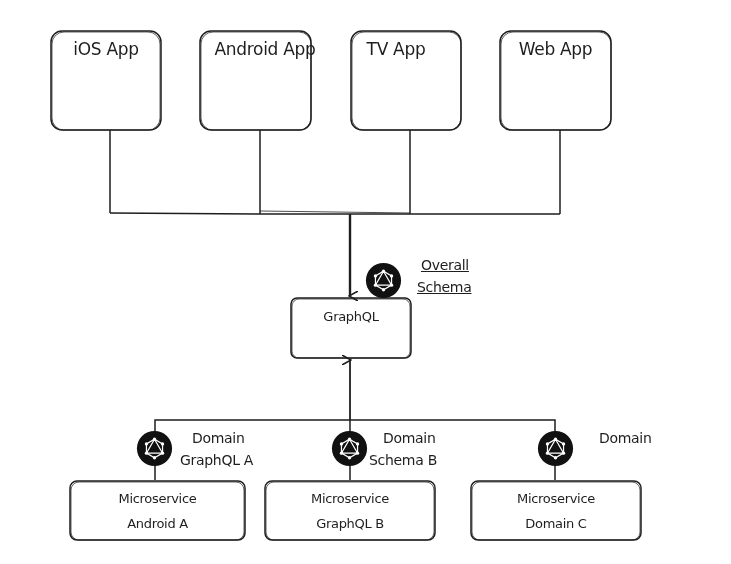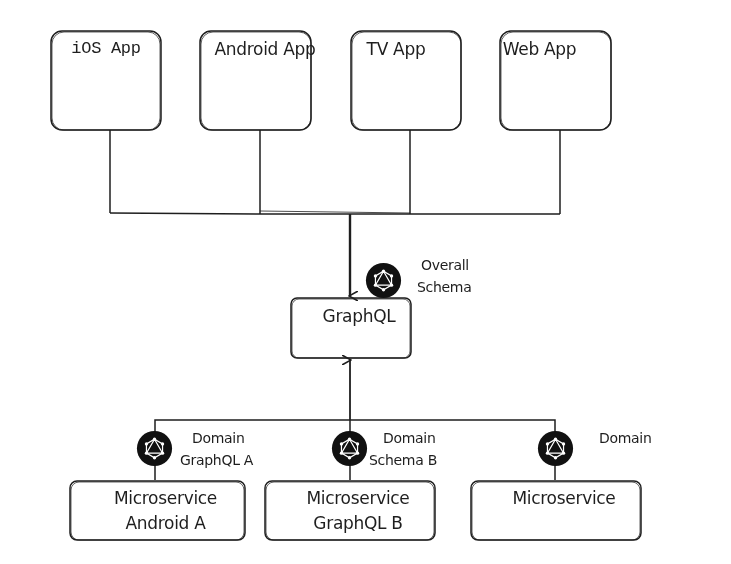--- a/index.html
+++ b/index.html
@@ -3,21 +3,21 @@
   <meta charset="utf-8">
   <style>
     html, body { margin: 0; padding: 0; background: #ffffff; }
     body { width: 731px; height: 564px; position: relative; overflow: hidden;
            font-family: "DejaVu Sans", sans-serif; color: #1e1e1e; }
     svg.canvas { position: absolute; left: 0; top: 0; }
     .lbl { position: absolute; text-align: center; font-size: 17px; line-height: 24px; color: #1e1e1e;
            font-family: "DejaVu Sans", sans-serif; letter-spacing: -0.3px; }
     .app-lbl { font-size: 17px; }
     .small { font-size: 14px; line-height: 22px; text-align: left; }
-    .box-lbl { font-size: 17px; line-height: 25px; padding-left: 8px; }
+    .box-lbl { font-size: 13px; line-height: 25px; }
   </style>
 </head>
 <body>
 
 <svg class="canvas" width="731" height="564" viewBox="0 0 731 564">
   <defs>
     <marker id="arrow" markerWidth="10" markerHeight="10" refX="5" refY="8" orient="auto" markerUnits="userSpaceOnUse">
       <path d="M0,0 L5,9 L10,0" fill="none" stroke="#1e1e1e" stroke-width="1.6"></path>
     </marker>
     <symbol id="gqlicon" viewBox="-20 -20 40 40">
@@ -78,30 +78,30 @@
   <g fill="none" stroke="#1e1e1e" stroke-width="1.5">
     <rect x="70" y="481" width="175" height="59" rx="7"></rect>
     <rect x="265" y="481" width="170" height="59" rx="7"></rect>
     <rect x="471" y="481" width="170" height="59" rx="7"></rect>
     <rect x="71" y="482" width="173" height="58" rx="8" stroke-width="0.7"></rect>
     <rect x="266" y="482" width="168" height="58" rx="8" stroke-width="0.7"></rect>
     <rect x="472" y="482" width="168" height="58" rx="8" stroke-width="0.7"></rect>
   </g>
 </svg>
 
-<div class="lbl app-lbl" style="left:51px;top:37px;width:110px;font-family:Liberation Mono, monospace;">iOS App</div>
+<div class="lbl app-lbl" style="left:51px;top:37px;width:110px;">iOS App</div>
 <div class="lbl app-lbl" style="left:200px;top:37px;width:130px;">Android App</div>
 <div class="lbl app-lbl" style="left:351px;top:37px;width:90px;">TV App</div>
-<div class="lbl app-lbl" style="left:484px;top:37px;width:111px;">Web App</div>
+<div class="lbl app-lbl" style="left:500px;top:37px;width:111px;">Web App</div>
 
 <div class="lbl box-lbl" style="left:291px;top:304px;width:120px;">
   <div>GraphQL</div>
 </div>
 
-<div class="lbl small" style="left:417px;top:254px;width:90px;">
+<div class="lbl small" style="left:417px;top:254px;width:90px;text-decoration:underline;">
   <div style="padding-left:4px;">Overall</div>
   <div>Schema</div>
 </div>
 
 <div class="lbl small" style="left:180px;top:427px;width:100px;">
   <div style="padding-left:12px;">Domain</div>
   <div>GraphQL A</div>
 </div>
 <div class="lbl small" style="left:369px;top:427px;width:100px;">
   <div style="padding-left:14px;">Domain</div>
@@ -114,13 +114,14 @@
 <div class="lbl box-lbl" style="left:70px;top:486px;width:175px;">
   <div>Microservice</div>
   <div>Android A</div>
 </div>
 <div class="lbl box-lbl" style="left:265px;top:486px;width:170px;">
   <div>Microservice</div>
   <div>GraphQL B</div>
 </div>
 <div class="lbl box-lbl" style="left:471px;top:486px;width:170px;">
   <div>Microservice</div>
+  <div>Domain C</div>
 </div>
 
 </body></html>

